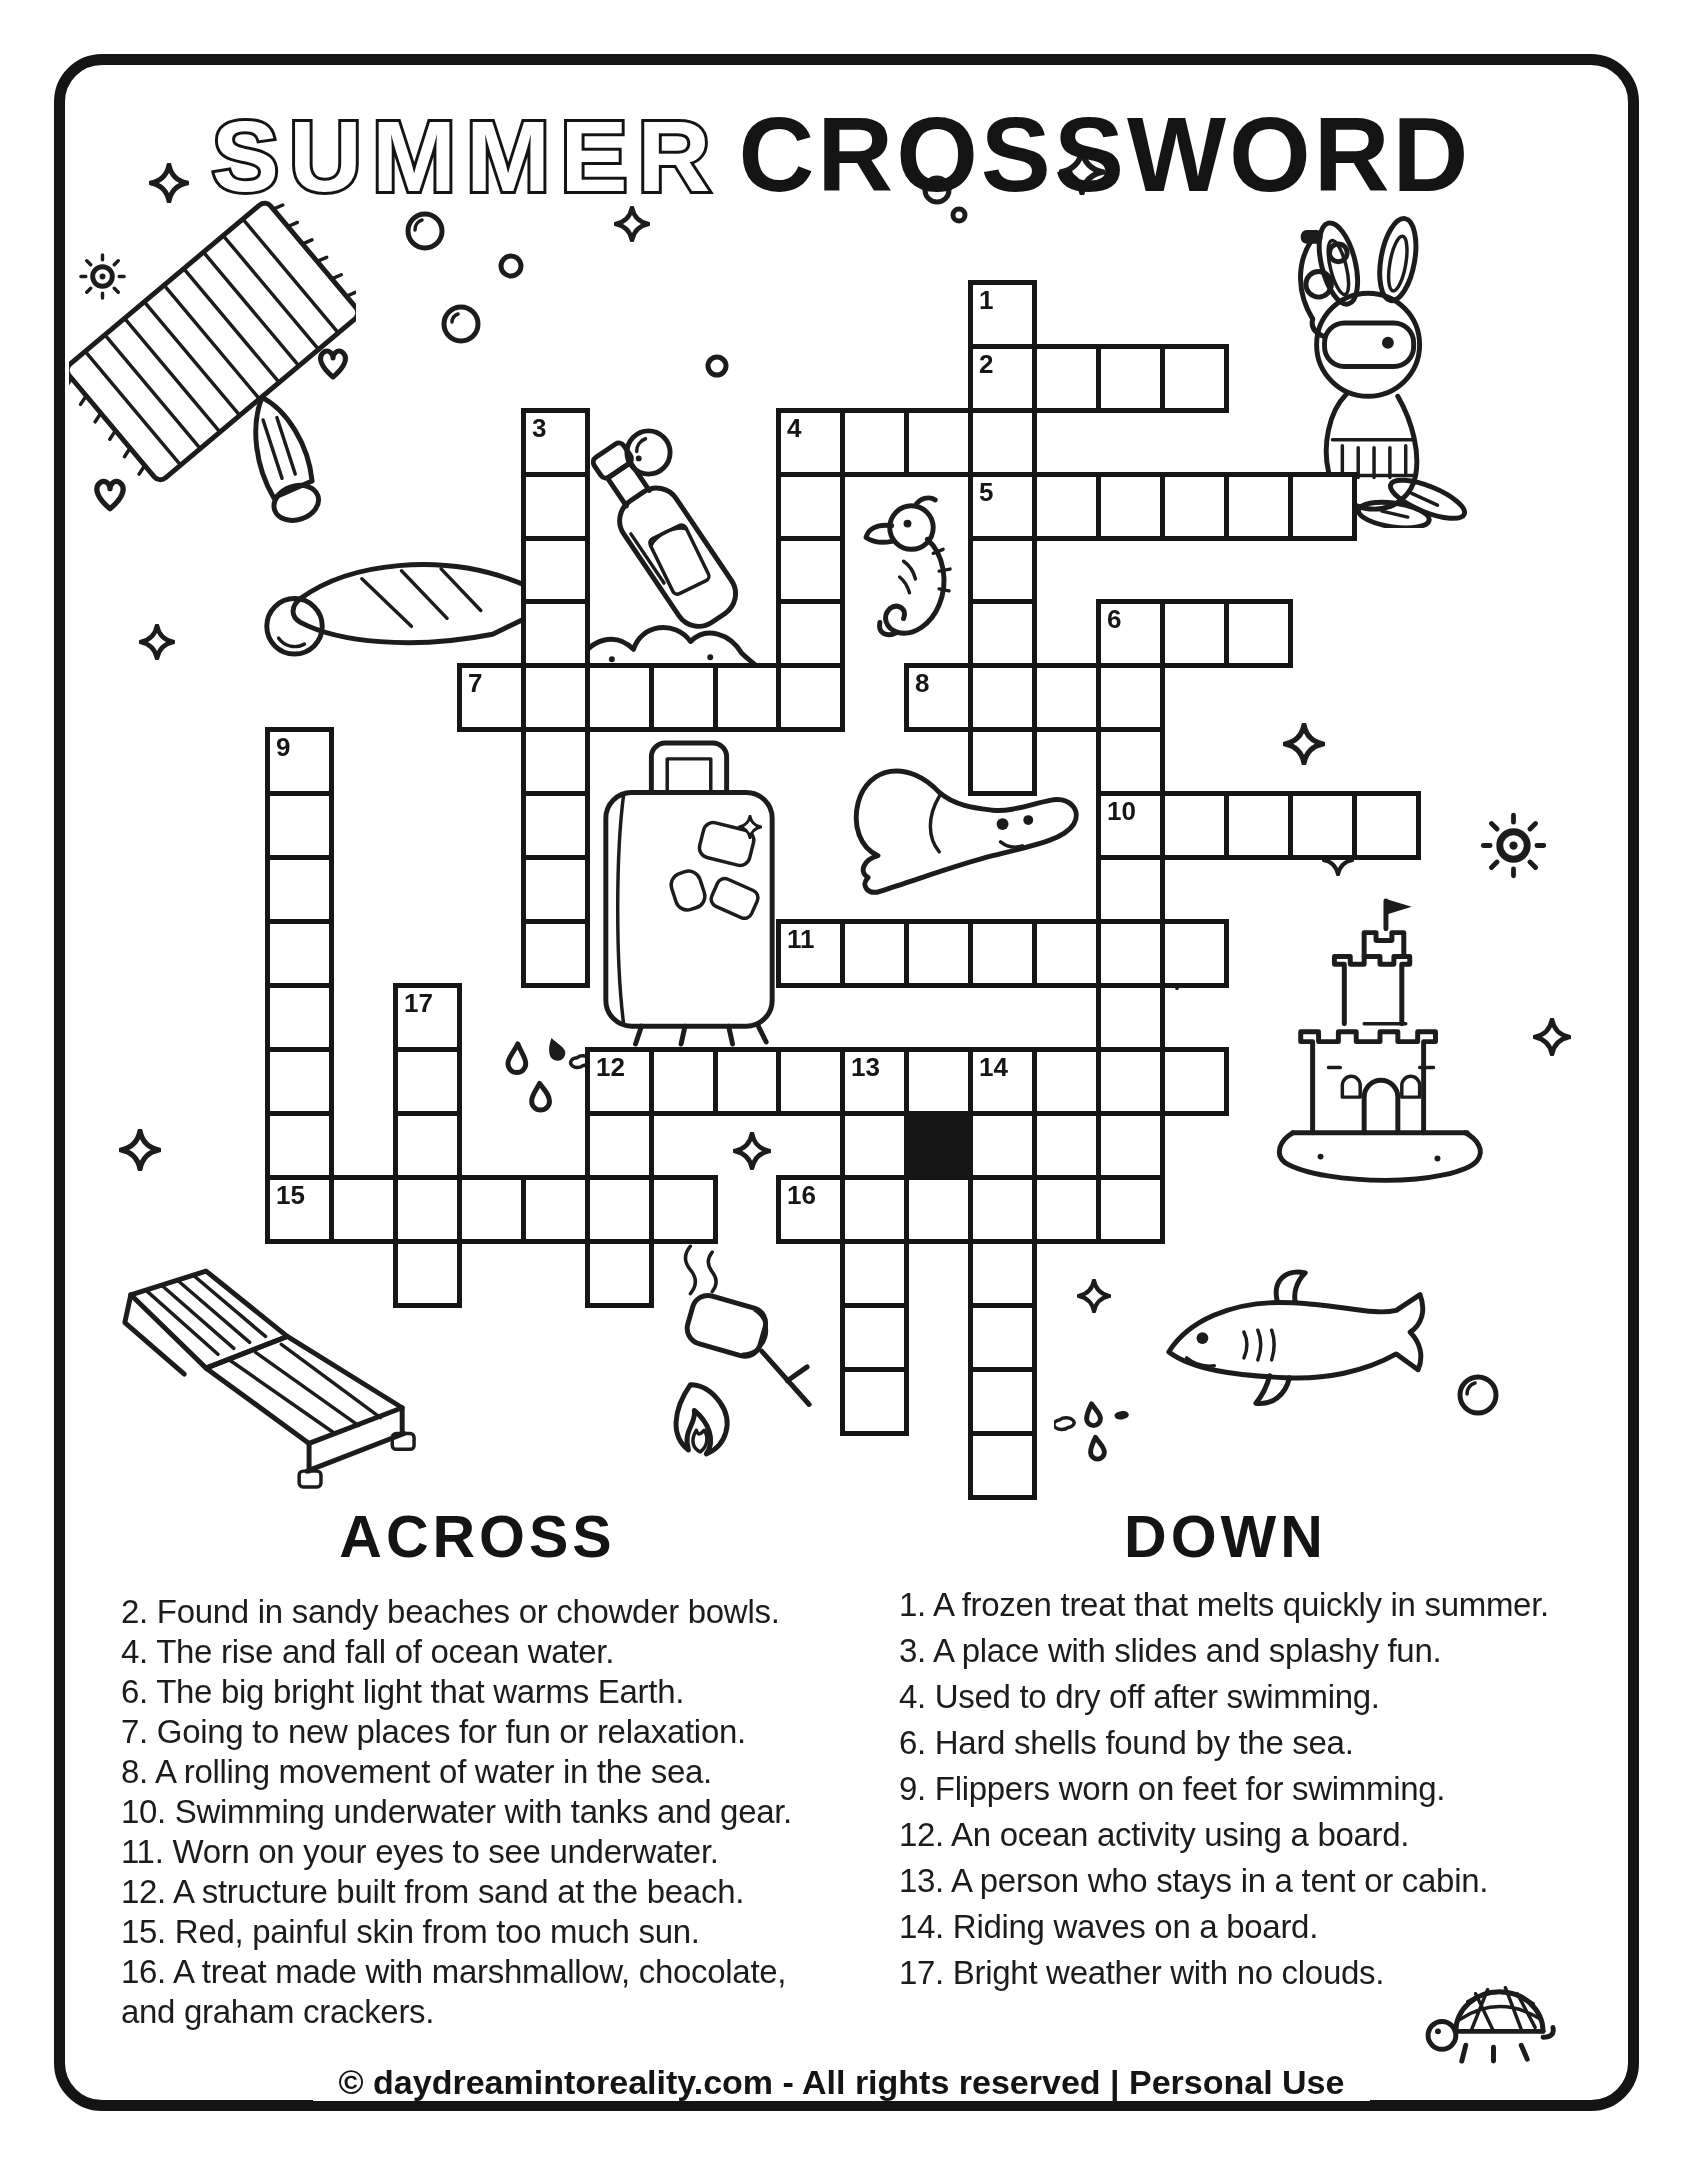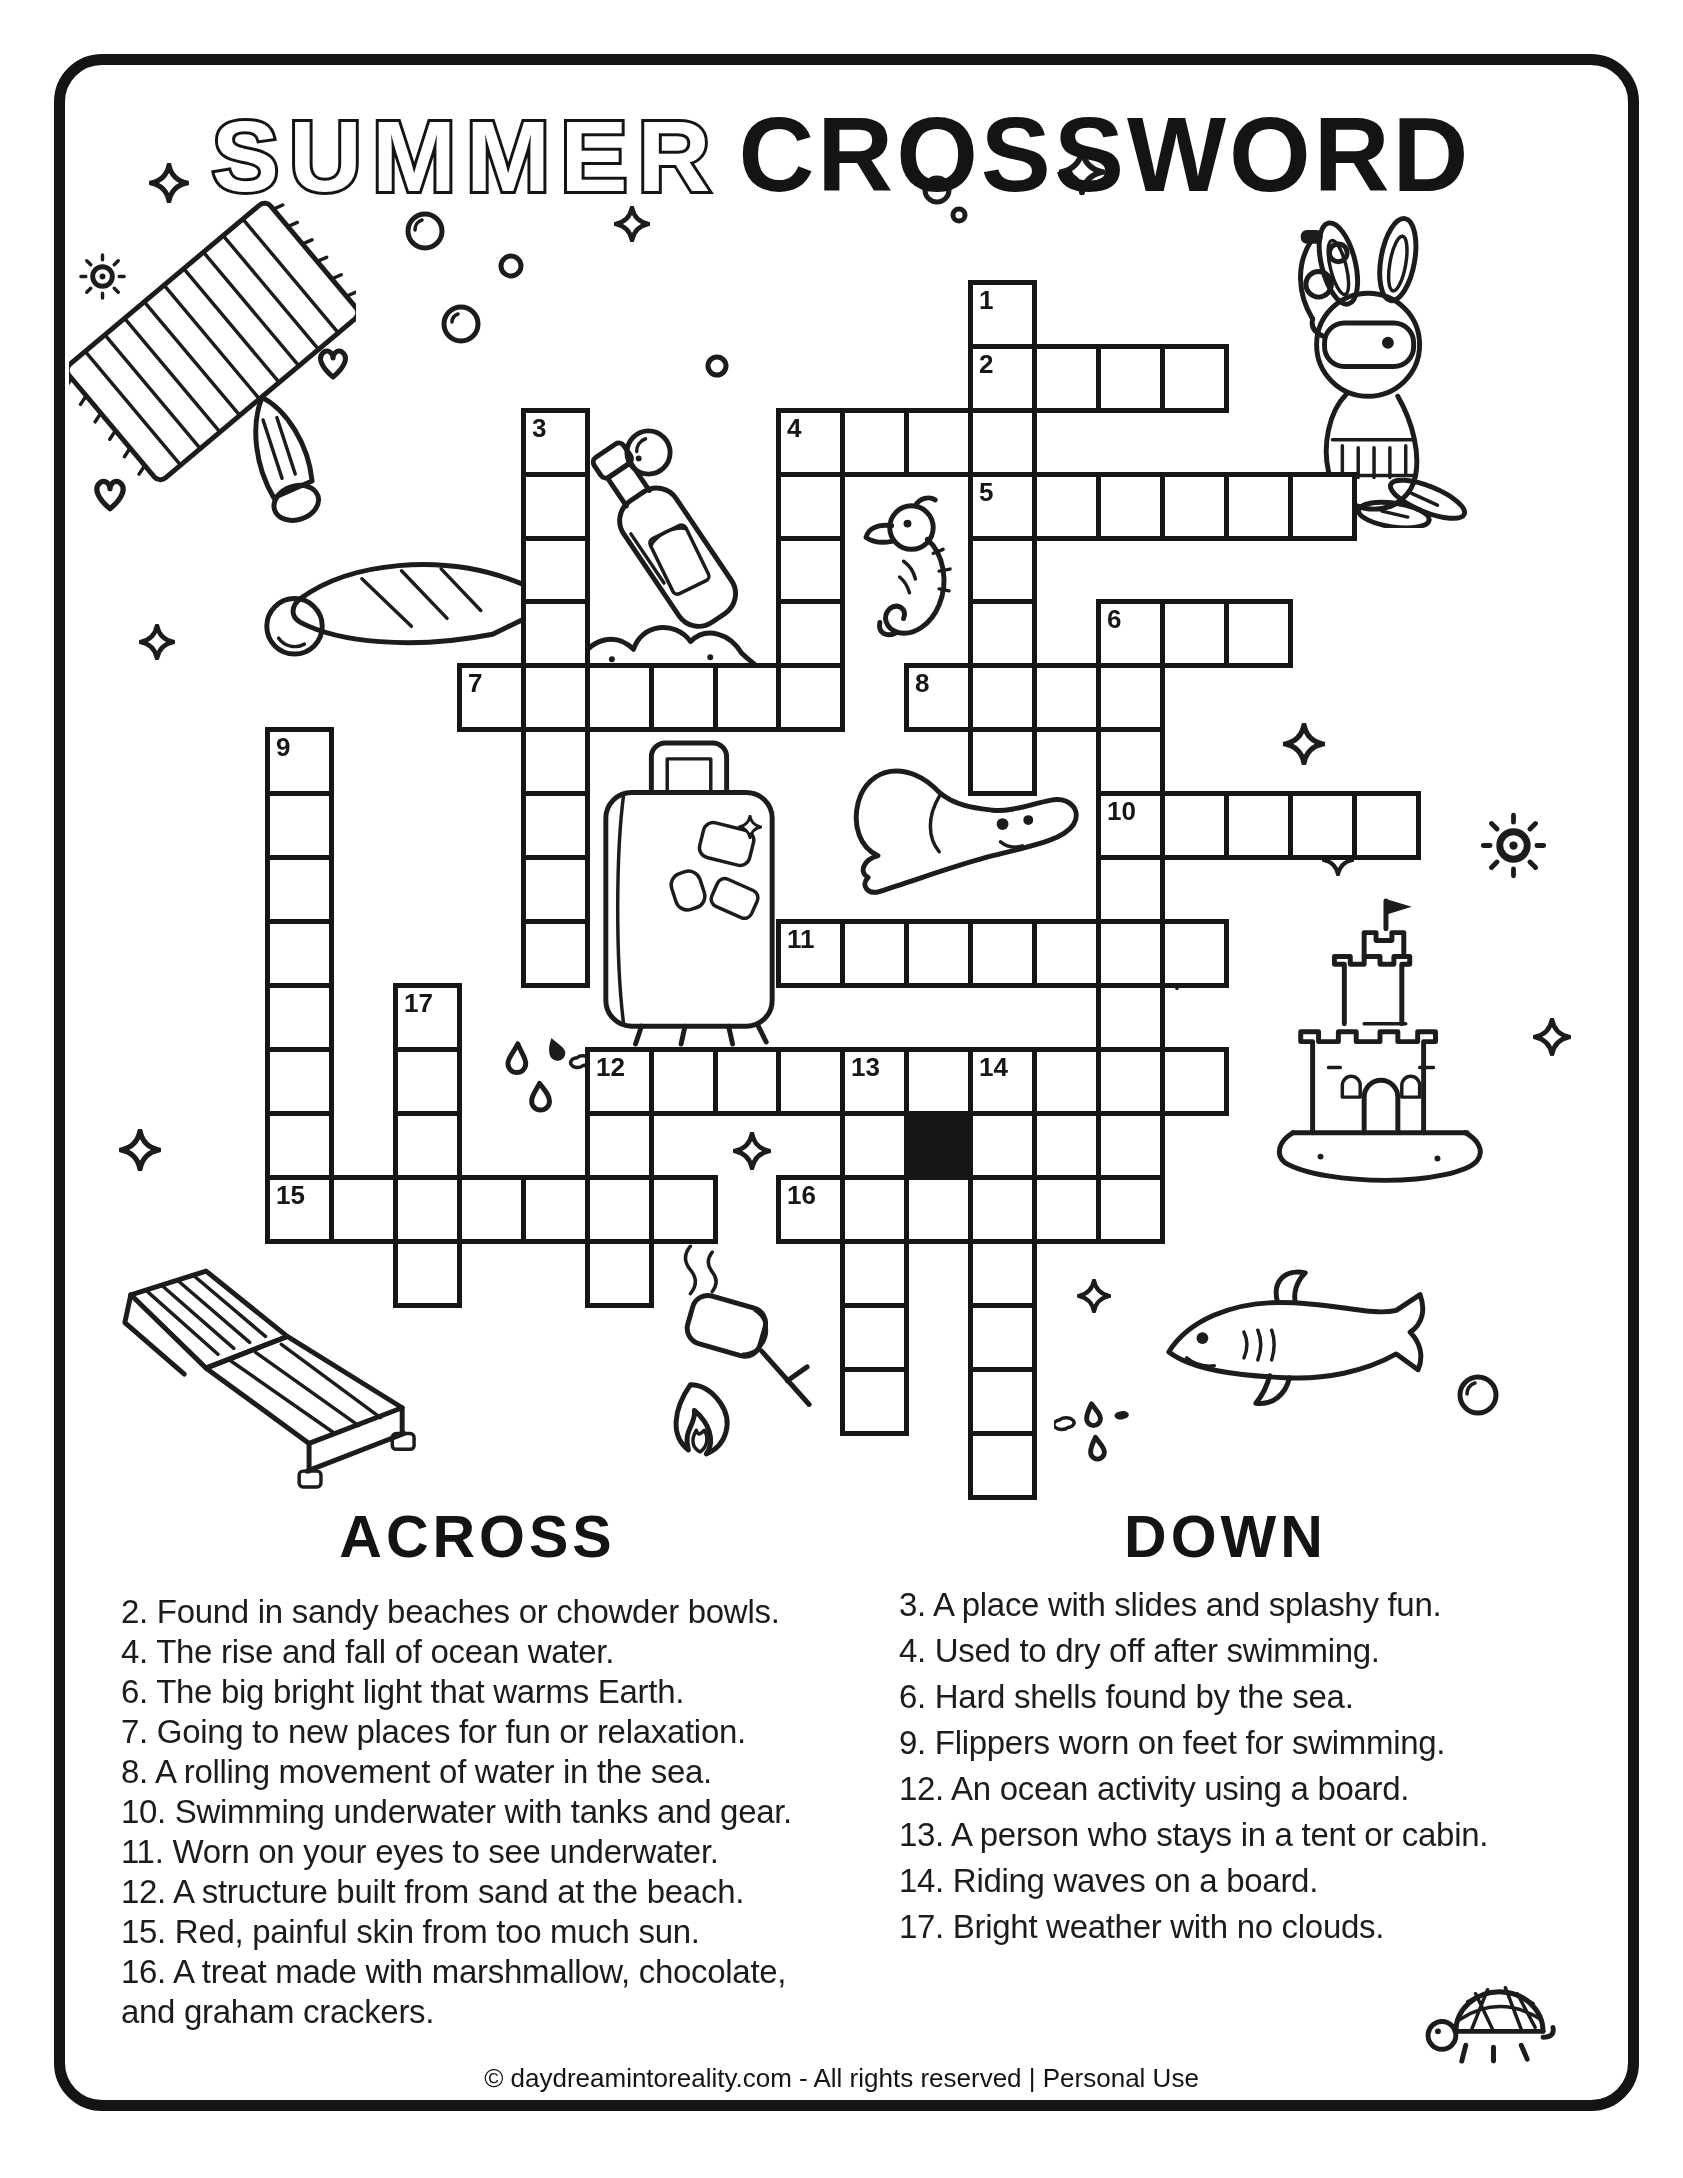--- a/index.html
+++ b/index.html
@@ -23,21 +23,21 @@
              color:#141414;text-align:center;}
   #across-head{left:121px;top:1503px;width:713px;}
   #down-head{left:899px;top:1503px;width:653px;}
   ol.clues{position:absolute;z-index:2;margin:0;padding:0;list-style:none;font-size:33px;
            letter-spacing:-0.3px;color:#1c1c1c;}
   #across-clues{left:121px;top:1582px;width:713px;line-height:40px;margin-top:10px;}
   #down-clues{left:899px;top:1582px;width:653px;line-height:46px;}
   ol.clues .num{font-weight:normal;}
   
   #footer{position:absolute;left:0;top:2063px;width:1683px;text-align:center;z-index:3;}
-  #footer span{background:#fff;padding:0 26px;font-size:26px;color:#141414;}
+  #footer span{background:#fff;padding:0 26px;font-size:34px;color:#141414;font-weight:bold;}
   
   .doodle{position:absolute;z-index:0;}
   .doodle svg{width:100%;height:100%;display:block;}
   .doodle path,.doodle circle,.doodle rect,.doodle ellipse,.doodle line,.doodle polyline
     {stroke:#1c1c1c;stroke-width:5;fill:none;stroke-linecap:round;stroke-linejoin:round;}
   .doodle .f{fill:#1c1c1c;stroke:none;}
   .doodle .w{fill:#fff;}
   .doodle .thin{stroke-width:3.5;}
 </style>
 </head>
@@ -529,20 +529,21 @@
       <li><span class="num">6. </span><span>The big bright light that warms Earth.</span></li>
       <li><span class="num">7. </span><span>Going to new places for fun or relaxation.</span></li>
       <li><span class="num">8. </span><span>A rolling movement of water in the sea.</span></li>
       <li><span class="num">10. </span><span>Swimming underwater with tanks and gear.</span></li>
       <li><span class="num">11. </span><span>Worn on your eyes to see underwater.</span></li>
       <li><span class="num">12. </span><span>A structure built from sand at the beach.</span></li>
       <li><span class="num">15. </span><span>Red, painful skin from too much sun.</span></li>
       <li><span class="num">16. </span><span>A treat made with marshmallow, chocolate, and graham crackers.</span></li>
     </ol>
   <ol id="down-clues" class="clues">
+      <li><span class="num">1. </span><span>A frozen treat that melts quickly in summer.</span></li>
       <li><span class="num">3. </span><span>A place with slides and splashy fun.</span></li>
       <li><span class="num">4. </span><span>Used to dry off after swimming.</span></li>
       <li><span class="num">6. </span><span>Hard shells found by the sea.</span></li>
       <li><span class="num">9. </span><span>Flippers worn on feet for swimming.</span></li>
       <li><span class="num">12. </span><span>An ocean activity using a board.</span></li>
       <li><span class="num">13. </span><span>A person who stays in a tent or cabin.</span></li>
       <li><span class="num">14. </span><span>Riding waves on a board.</span></li>
       <li><span class="num">17. </span><span>Bright weather with no clouds.</span></li>
     </ol>
 

